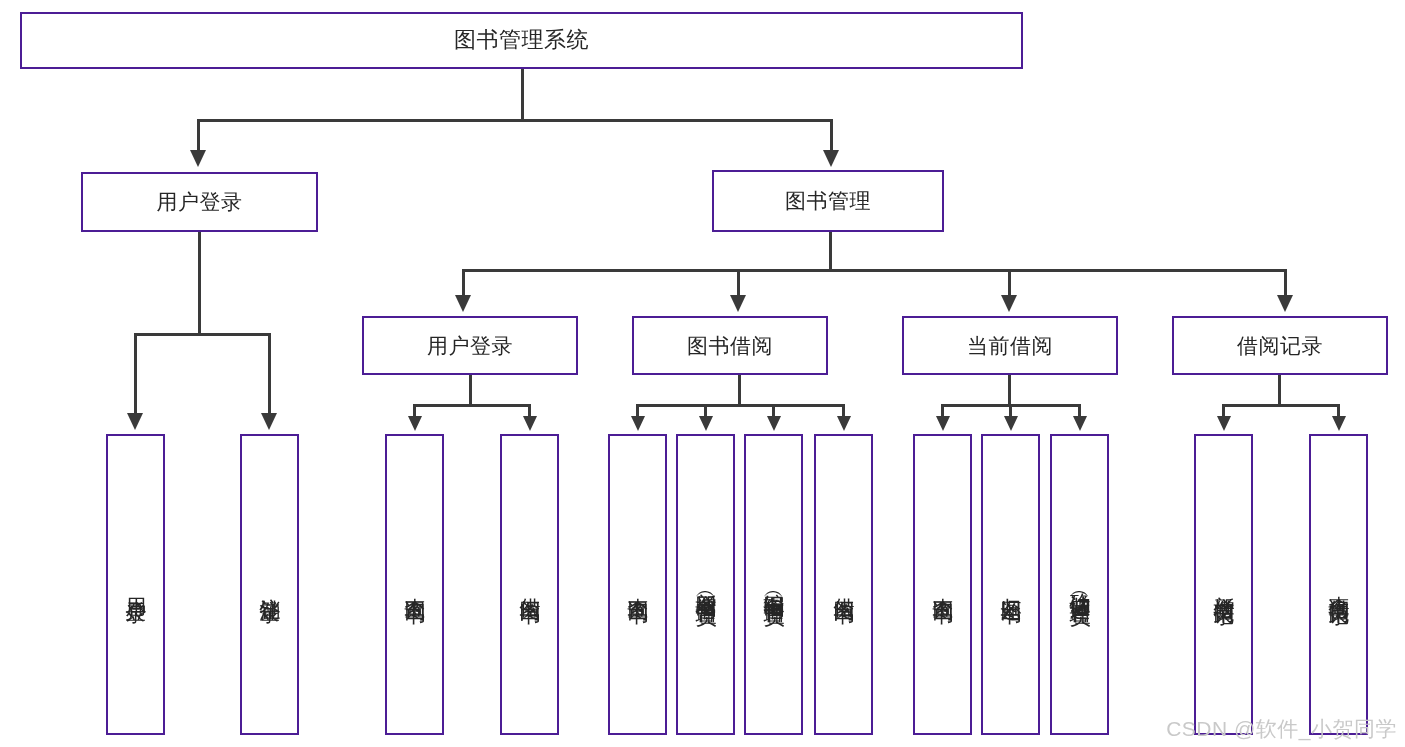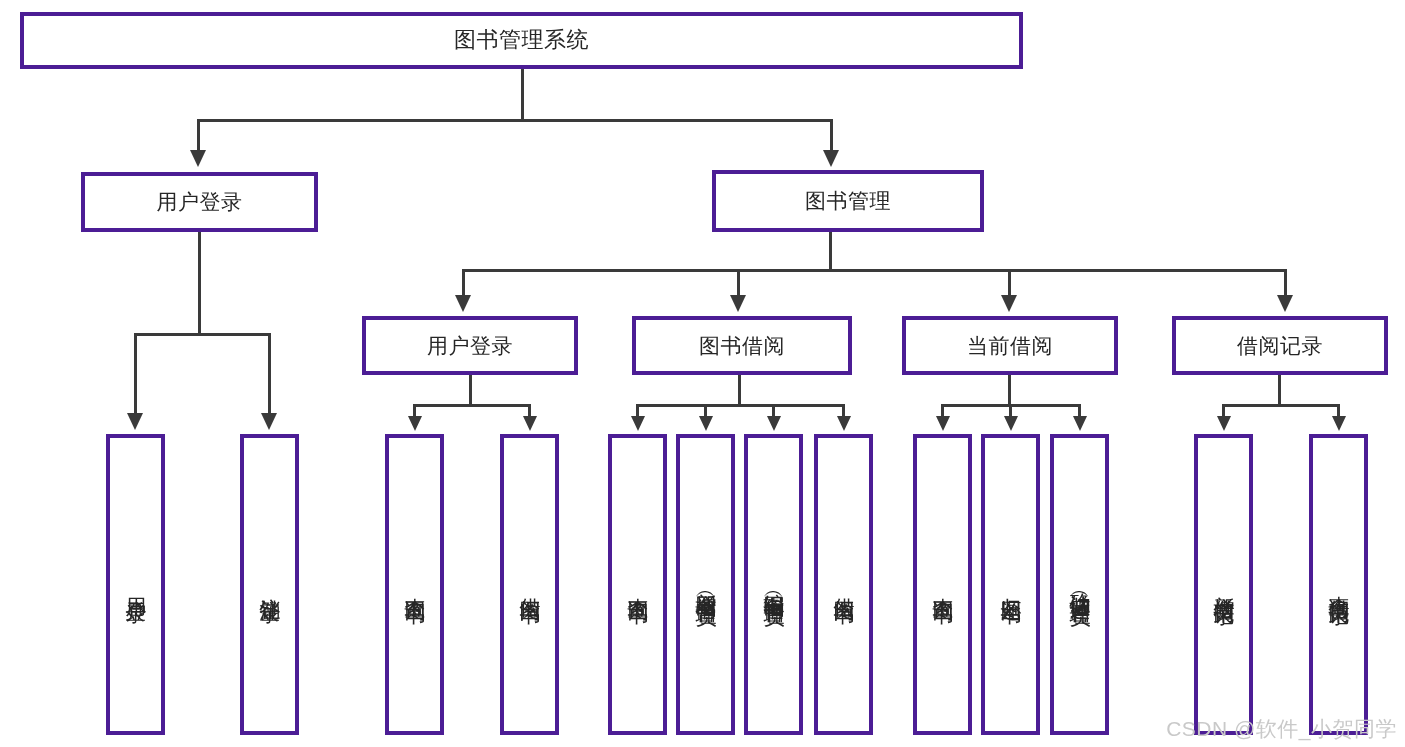--- a/index.html
+++ b/index.html
@@ -16,21 +16,21 @@
     width: 1405px;
     height: 747px;
     background: #ffffff;
     overflow: hidden;
   }
   
   .node {
     position: absolute;
     box-sizing: border-box;
     background: #ffffff;
-    border: 4px solid #4c1d95;
+    border: 2px solid #4c1d95;
     display: flex;
     align-items: center;
     justify-content: center;
     color: #262626;
   }
   .node .label {
     display: block;
     text-align: center;
     line-height: 1.12;
     letter-spacing: 0.5px;
@@ -104,21 +104,21 @@
   <div class="conn vline" style="left:197px; top:119px; width:3px; height:33px;"></div>
   <div class="arrow" style="left:190px; top:150px;"></div>
 
   <div class="conn vline" style="left:830px; top:119px; width:3px; height:33px;"></div>
   <div class="arrow" style="left:823px; top:150px;"></div>
 
   <div class="node horiz" style="left:81px; top:172px; width:237px; height:60px;">
     <span class="label">用户登录</span>
   </div>
 
-  <div class="node horiz" style="left:712px; top:170px; width:272px; height:62px;">
+  <div class="node horiz" style="left:712px; top:170px; width:232px; height:62px;">
     <span class="label">图书管理</span>
   </div>
 
   <div class="conn vline" style="left:198px; top:232px; width:3px; height:102px;"></div>
   <div class="conn hline" style="left:134px; top:333px; width:137px; height:3px;"></div>
   <div class="conn vline" style="left:134px; top:333px; width:3px; height:82px;"></div>
   <div class="arrow" style="left:127px; top:413px;"></div>
   <div class="conn vline" style="left:268px; top:333px; width:3px; height:82px;"></div>
   <div class="arrow" style="left:261px; top:413px;"></div>
 
@@ -133,21 +133,21 @@
 
   <div class="conn vline" style="left:1008px; top:269px; width:3px; height:28px;"></div>
   <div class="arrow" style="left:1001px; top:295px;"></div>
 
   <div class="conn vline" style="left:1284px; top:269px; width:3px; height:28px;"></div>
   <div class="arrow" style="left:1277px; top:295px;"></div>
 
   <div class="node horiz" style="left:362px; top:316px; width:216px; height:59px;">
     <span class="label">用户登录</span>
   </div>
-  <div class="node horiz" style="left:632px; top:316px; width:220px; height:59px;">
+  <div class="node horiz" style="left:632px; top:316px; width:196px; height:59px;">
     <span class="label">图书借阅</span>
   </div>
   <div class="node horiz" style="left:1172px; top:316px; width:216px; height:59px;">
     <span class="label">借阅记录</span>
   </div>
   <div class="node horiz" style="left:902px; top:316px; width:216px; height:59px;">
     <span class="label">当前借阅</span>
   </div>
 
   <div class="conn vline" style="left:469px; top:375px; width:3px; height:31px;"></div>

